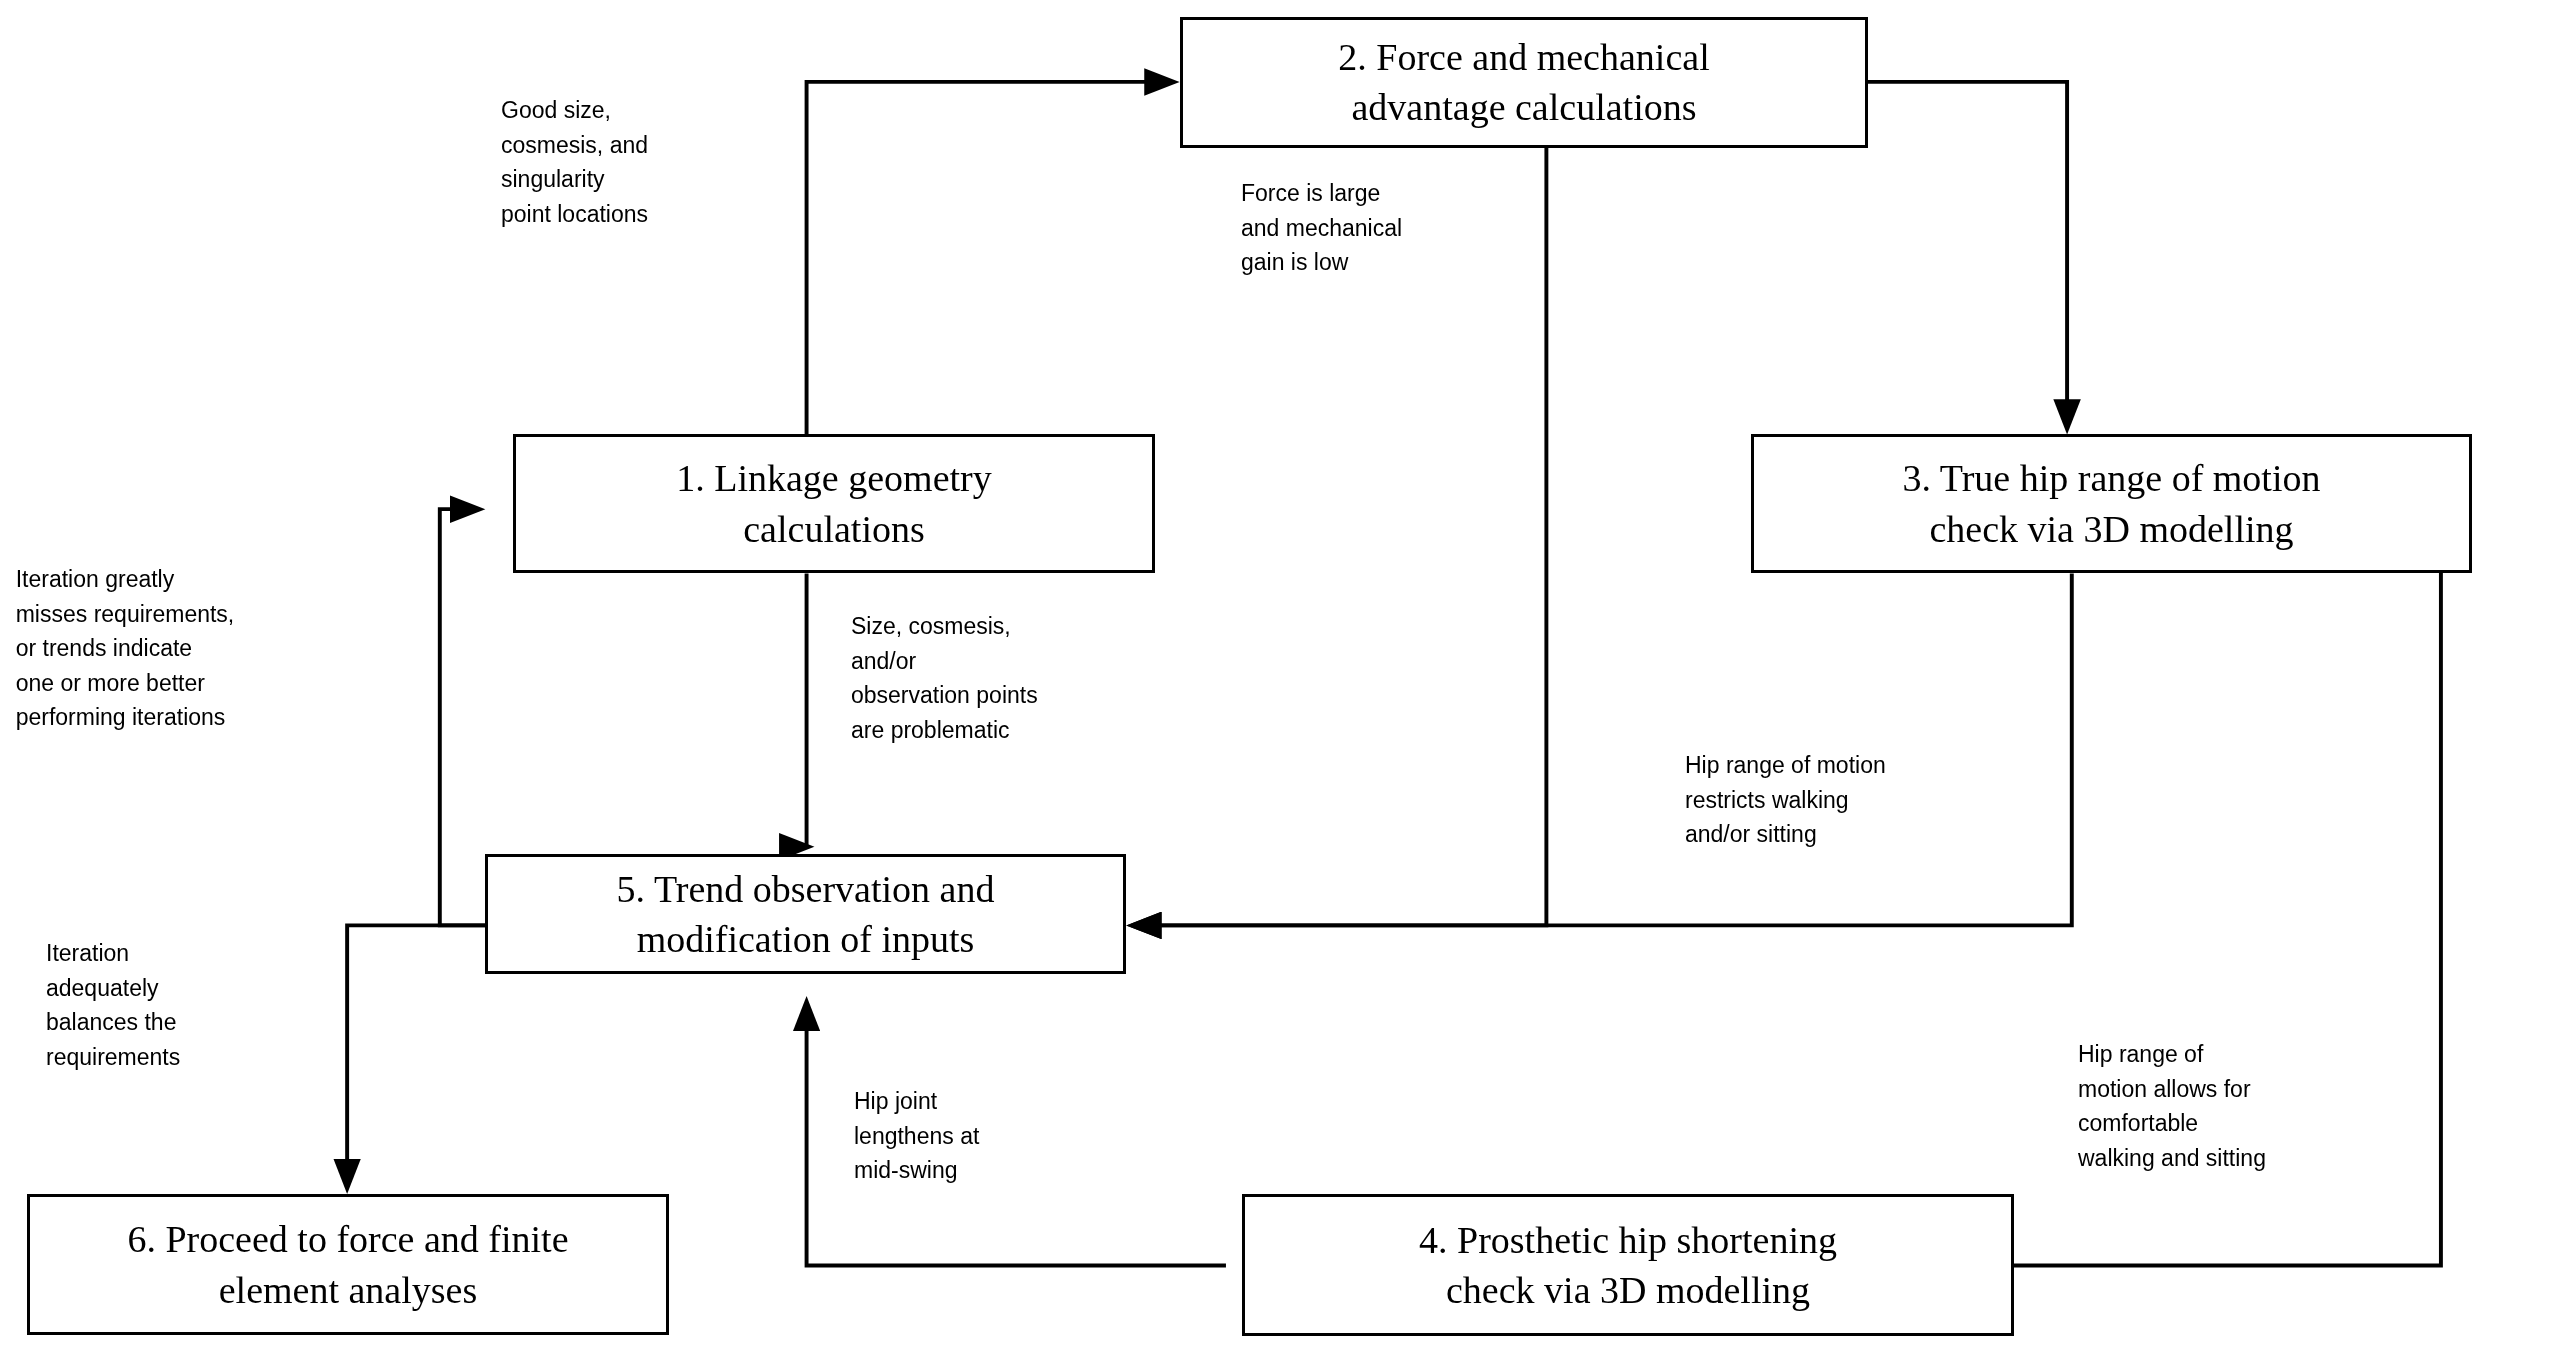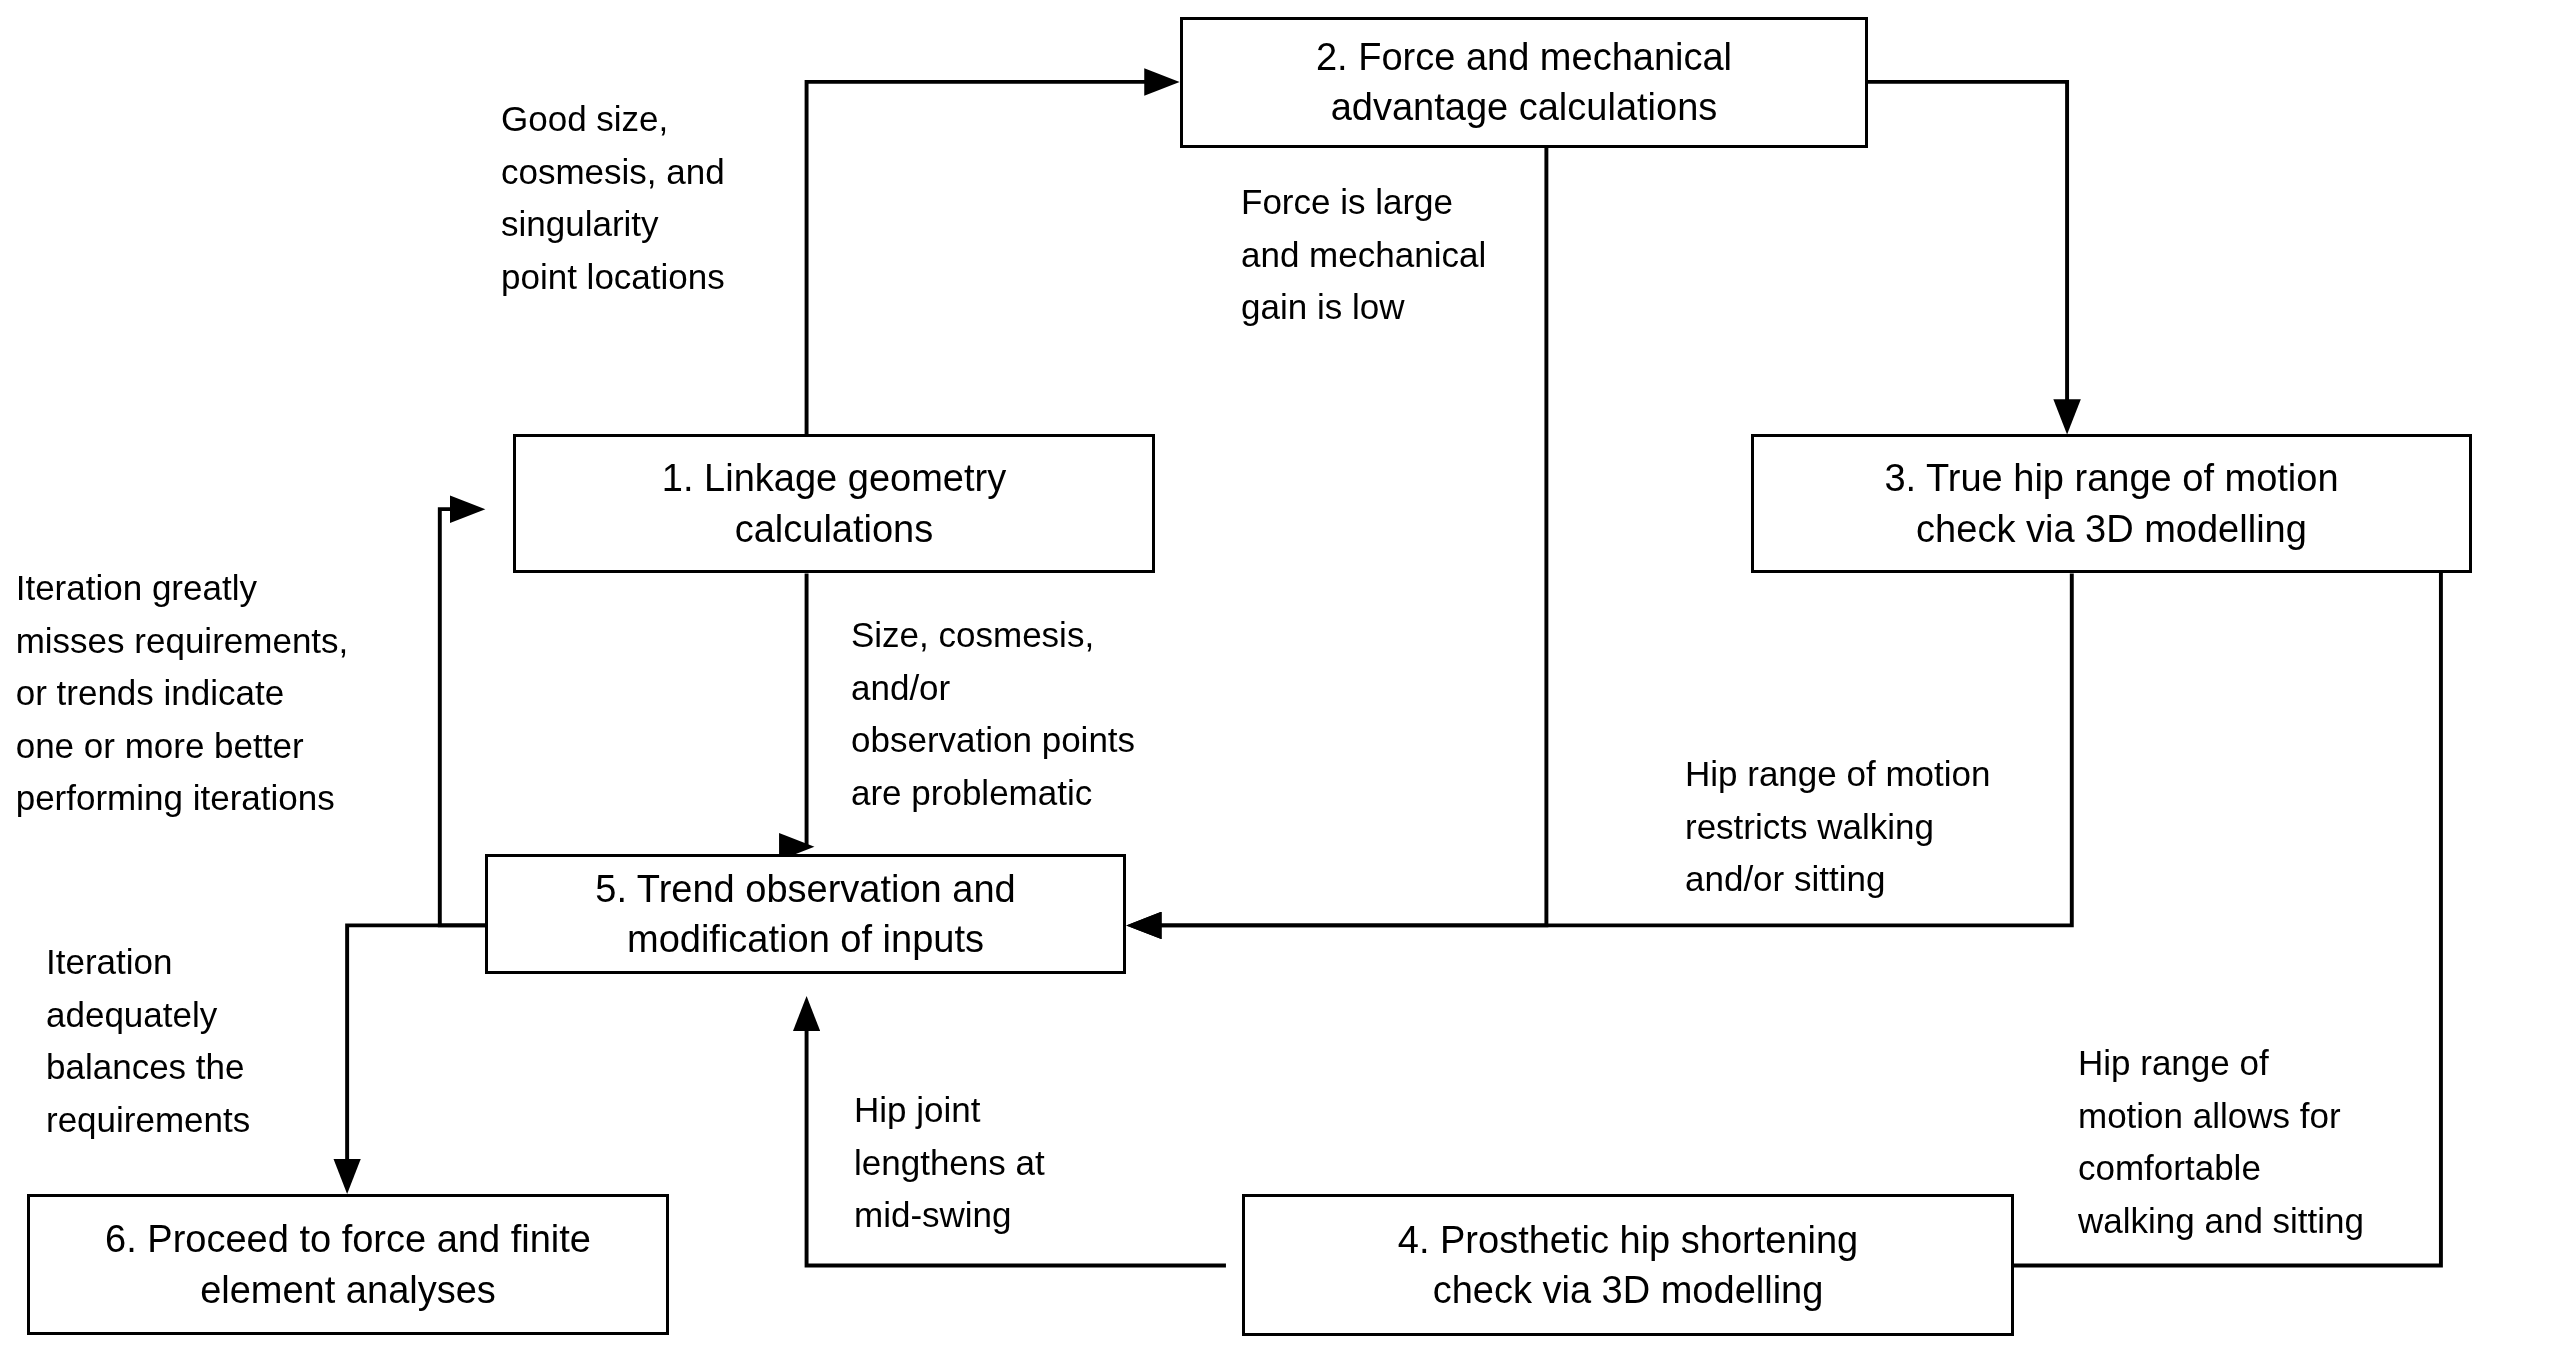--- a/index.html
+++ b/index.html
@@ -32,24 +32,25 @@
     align-items: center;
     justify-content: center;
     text-align: center;
     z-index: 2;
   }
   .node .node-label {
     font-size: 38px;
     line-height: 1.32;
     white-space: pre-line;
     padding: 0 15.7px;
+    font-family: Liberation Serif, serif;
   }
   .edge-label {
     position: absolute;
-    font-size: 35px;
+    font-size: 23px;
     line-height: 1.5;
     white-space: pre-line;
     text-align: left;
     z-index: 3;
   }
   
   #node-1 { left: 485px;  top: 434px;  width: 642px; height: 139px; margin-left: 28px; }
   #node-2 { left: 1180px; top: 16.5px;   width: 688px; height: 131px; }
   #node-3 { left: 1751px; top: 434px;  width: 721px; height: 139px; }
   #node-4 { left: 1226px; top: 1194px; width: 772px; height: 142px; margin-left: 16px; }

